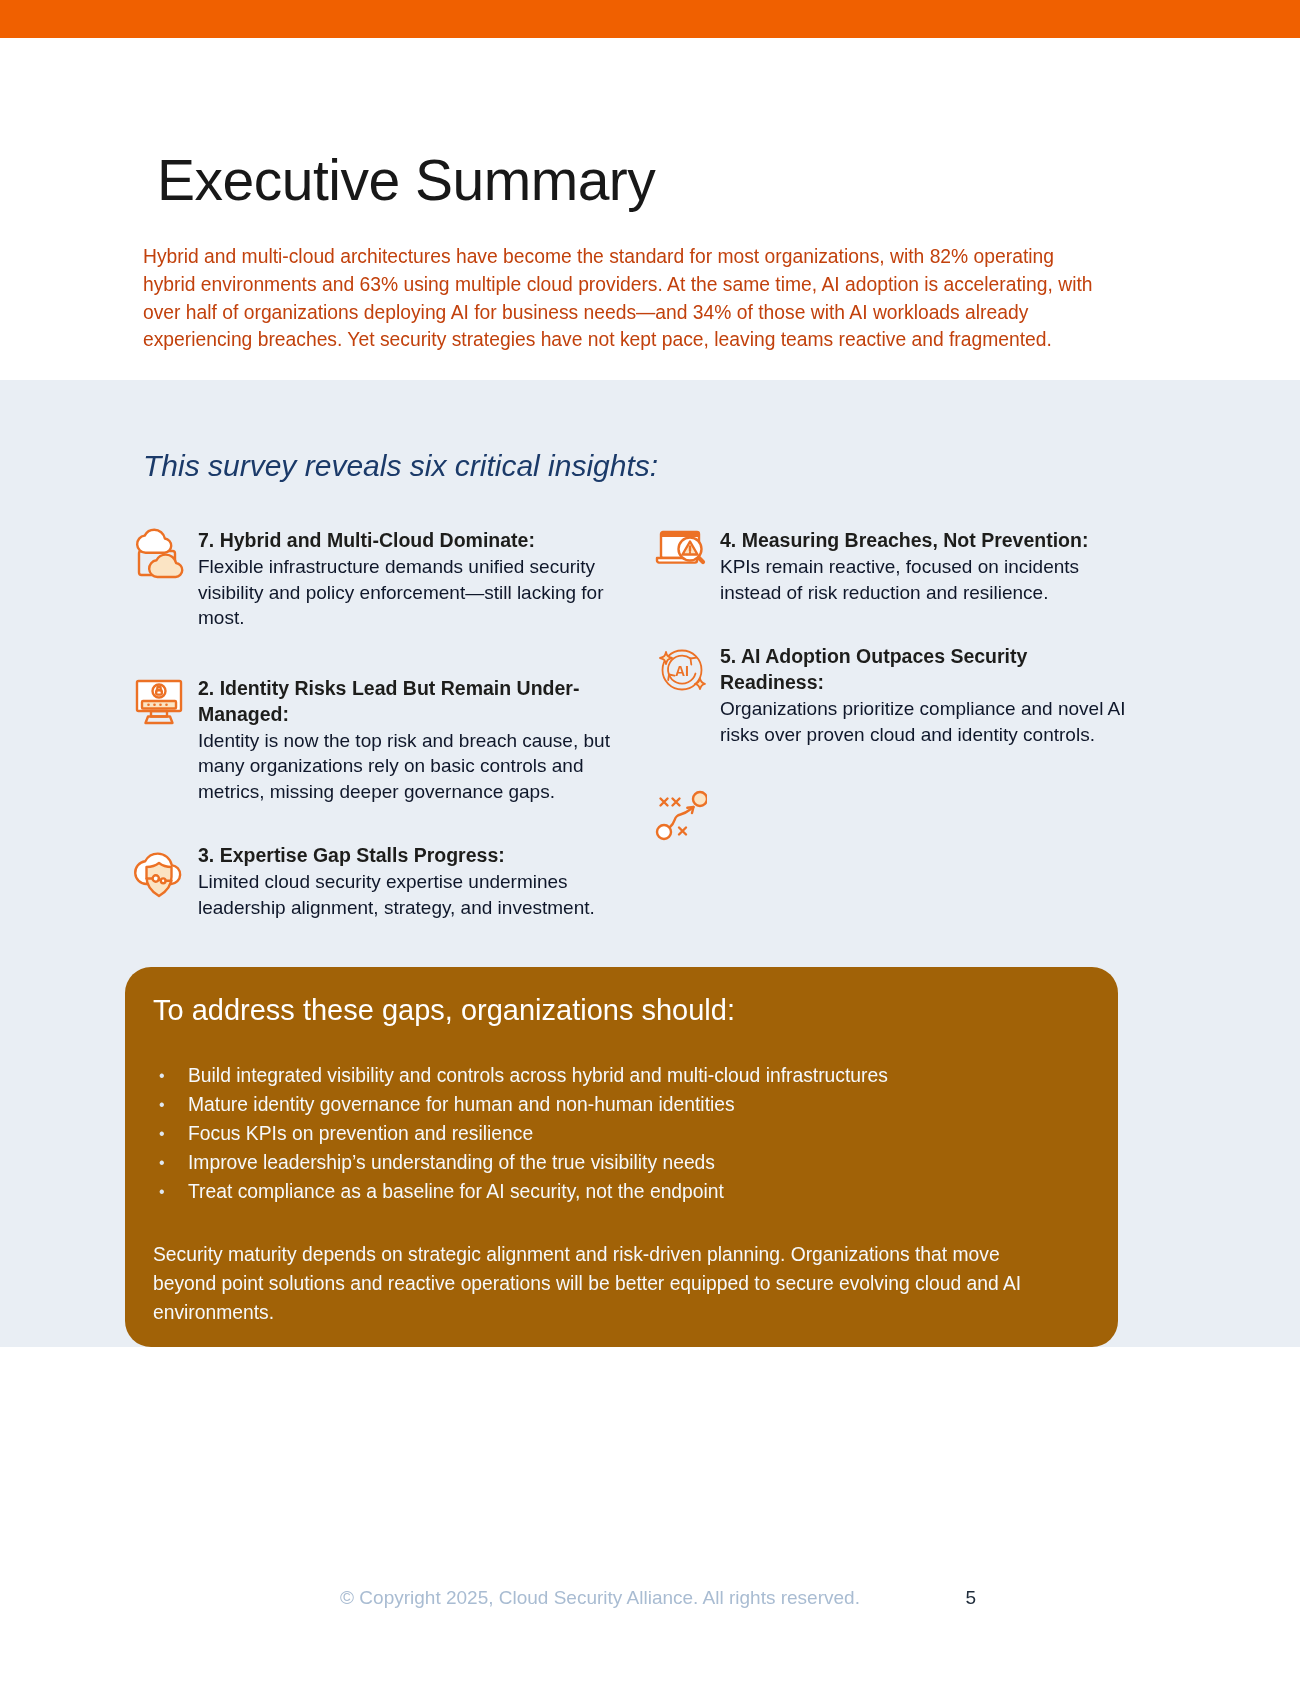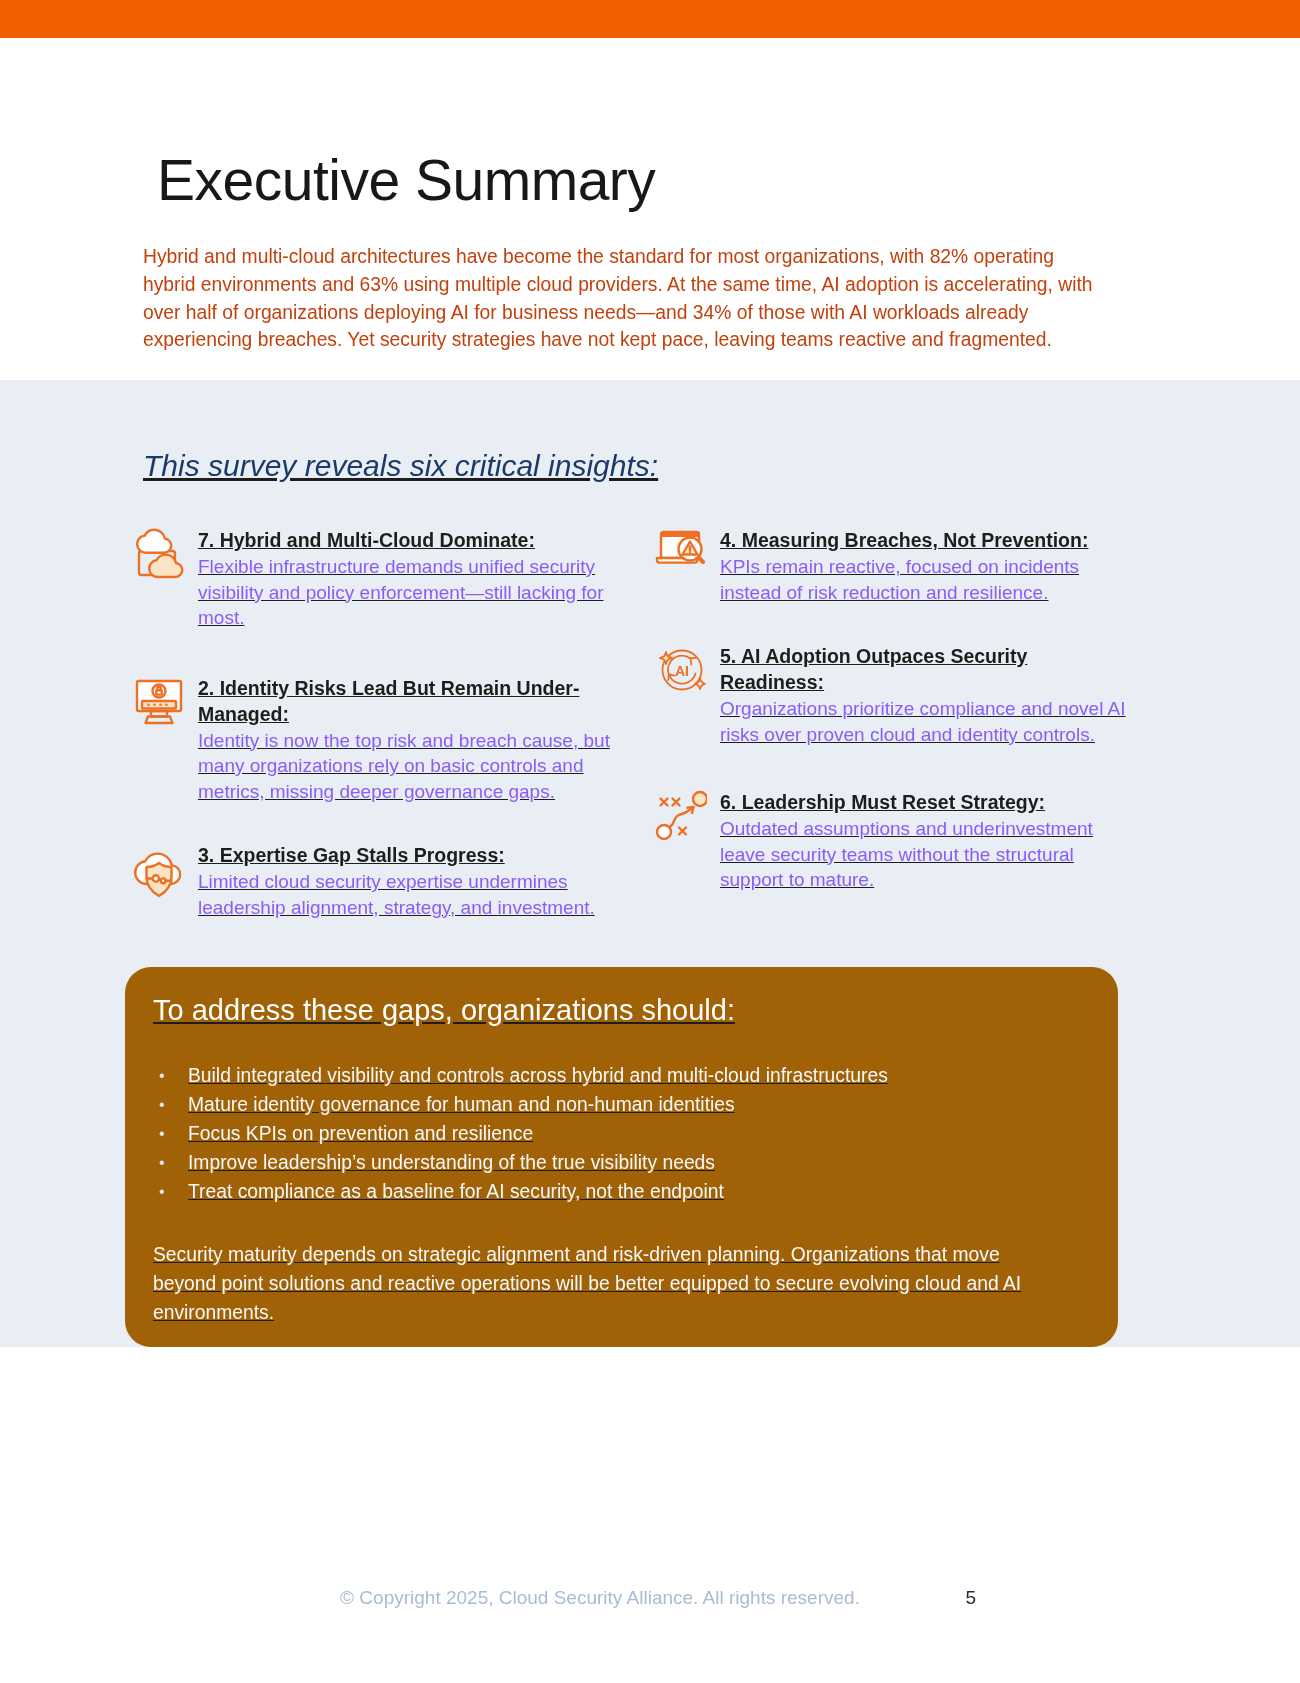--- a/index.html
+++ b/index.html
@@ -17,21 +17,20 @@
     margin:14px;font-size:57px;font-weight:400;line-height:63px;
     letter-spacing:-0.5px;color:#181818;
   }
   .intro p{
     margin:31px 0 0 0;width:960px;
     font-size:19.3px;line-height:27.8px;color:#c2410c;
   }
   .insights{
     background:#e9eef4;
     padding:66px 15px 0 133px;
-    text-decoration:underline;
   }
   .insights h2{
     margin:0 0 0 10px;
     font-size:30px;font-weight:400;font-style:italic;
     line-height:39px;color:#1b3a69;
   }
   .grid{
     margin-top:40px;
     display:grid;
     grid-template-columns:522px 1fr;
@@ -40,21 +39,21 @@
   .item{display:flex;align-items:flex-start;}
   .icon-box{width:52px;flex:none;margin-right:13px;margin-top:2px;}
   .icon-box svg{display:block;}
   .item-text{padding-top:2px;}
   .col-left .item-text{max-width:430px;}
   .col-right .item-text{max-width:415px;}
   .item-title{
     font-size:19.5px;font-weight:bold;line-height:26px;color:#1d1d1b;
   }
   .item-body{
-    font-size:19px;line-height:25.5px;color:#8b5cf6;margin-top:1px;
+    font-size:19px;line-height:25.5px;color:#0f172a;margin-top:1px;
   }
   .col-left .item-1{margin-bottom:42px;}
   .col-left .item-2{margin-bottom:36px;}
   .col-right .item-4{margin-bottom:36px;}
   .col-right .item-5{margin-bottom:40px;}
   .card{
     position:relative;
     margin:47px 0 -315px -8px;
     width:993px;box-sizing:border-box;
     background:#a16207;border-radius:26px;
@@ -218,24 +217,20 @@
             <svg class="ic" width="52" height="52" viewBox="0 0 52 52">
               <path d="M5.5 9.5 l7 7 M12.5 9.5 l-7 7"></path>
               <path d="M17.5 9.5 l7 7 M24.5 9.5 l-7 7"></path>
               <circle class="fill-cream" cx="45" cy="10" r="7"></circle>
               <circle class="fill-white" cx="9" cy="43" r="7"></circle>
               <path d="M24 38.5 l7 7 M31 38.5 l-7 7"></path>
               <path d="M15 38 C22 32 17.5 27.5 25.5 25.5 C32.5 23.7 33.5 21.5 38.5 18"></path>
               <path d="M38.5 18 l-6.2 0.8 M38.5 18 l-1.5 6"></path>
             </svg>
           </span>
-          <div class="item-text">
-            <div class="item-title">6. Leadership Must Reset Strategy:</div>
-            <div class="item-body">Outdated assumptions and underinvestment leave security teams without the structural support to mature.</div>
-          </div>
         </div>
 
       </div>
     </div>
 
     <div class="card">
       <h3>To address these gaps, organizations should:</h3>
       <ul>
         <li>Build integrated visibility and controls across hybrid and multi-cloud infrastructures</li>
         <li>Mature identity governance for human and non-human identities</li>

